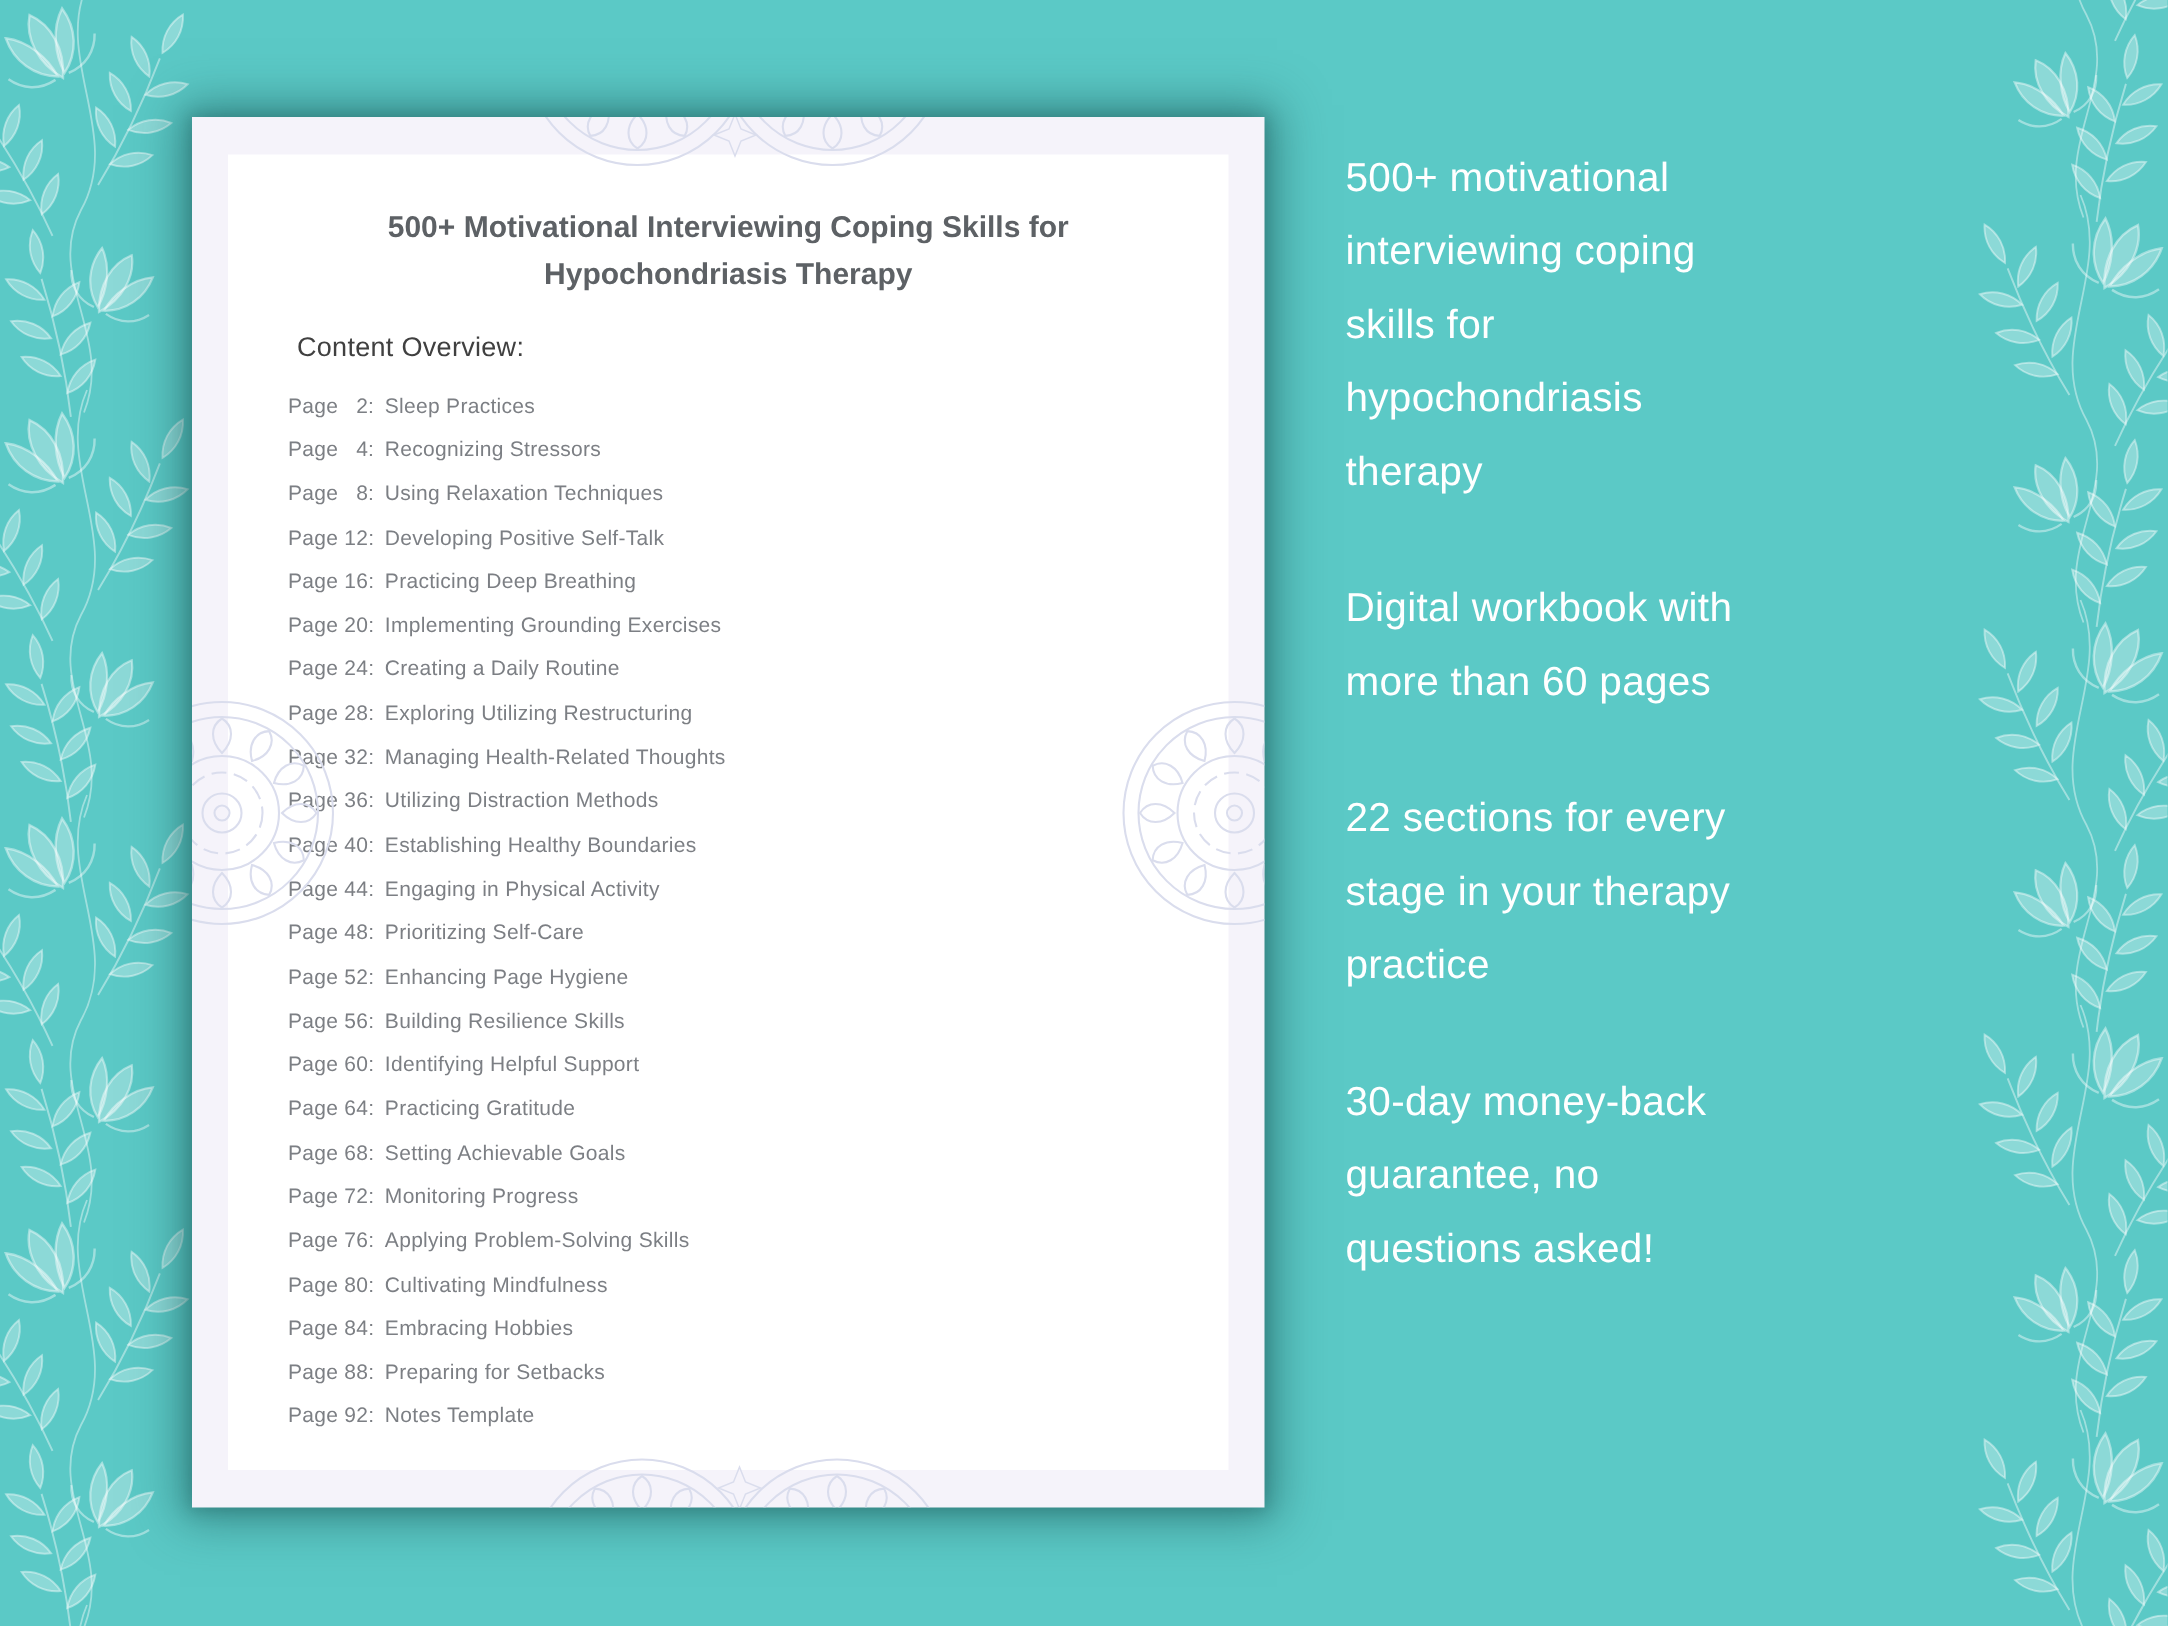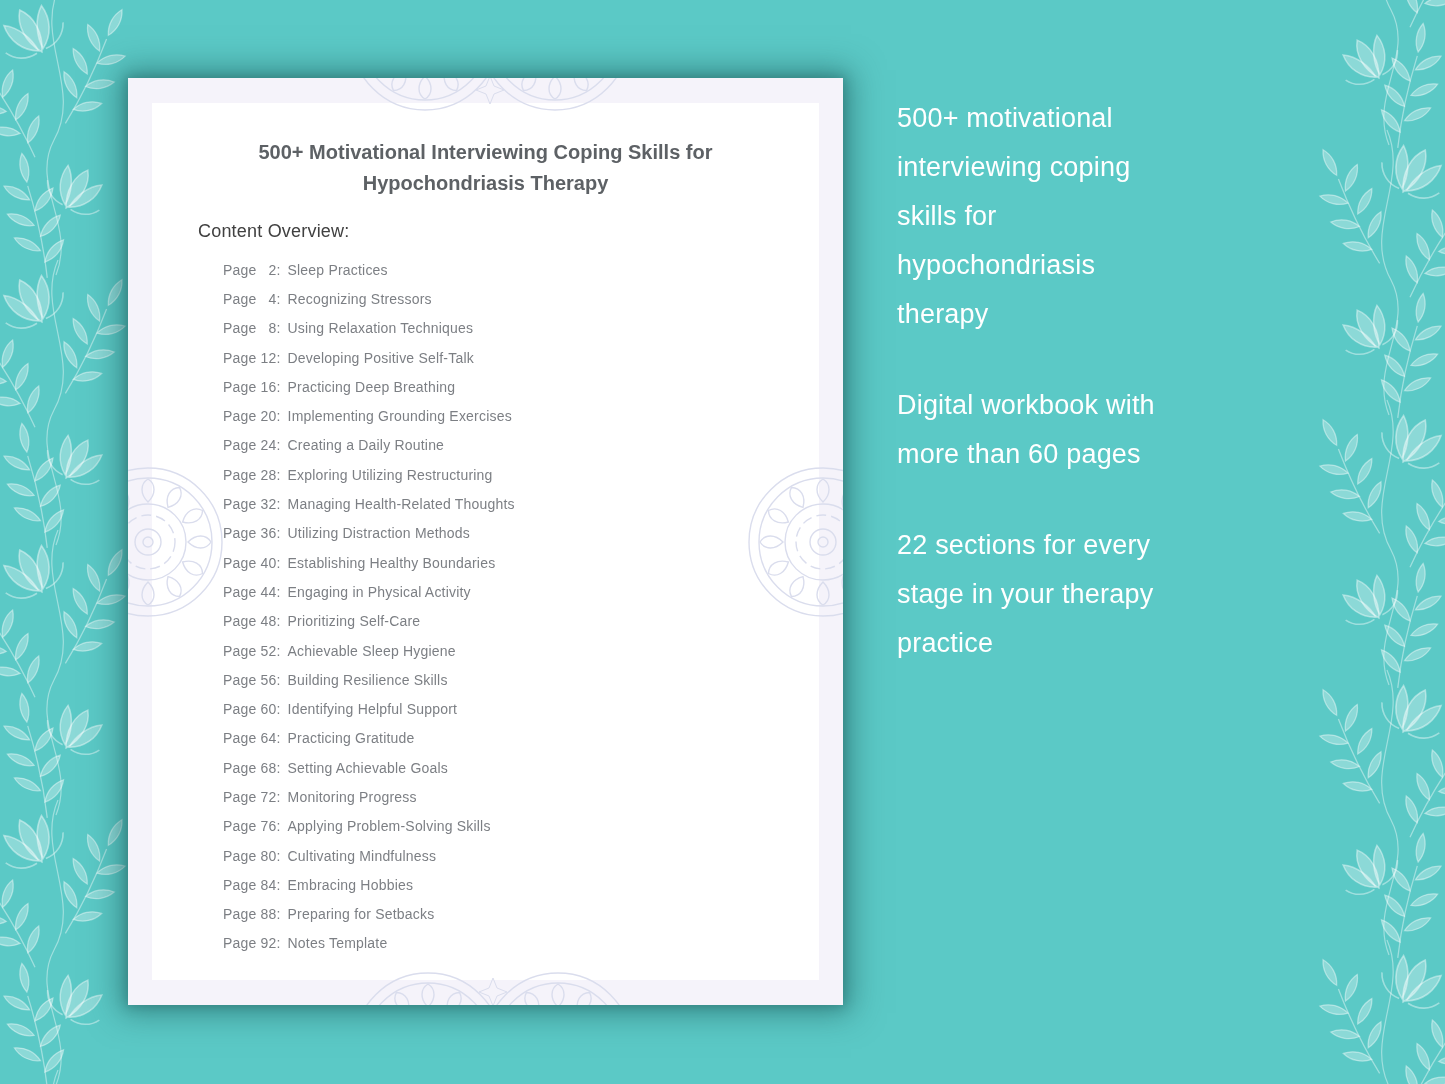--- a/index.html
+++ b/index.html
@@ -17,21 +17,21 @@
     background:#f5f3fa;overflow:hidden;
     box-shadow:0 0 30px 8px rgba(22,78,78,.50),0 0 10px 2px rgba(22,78,78,.28);
   }
   .page{position:absolute;left:24px;top:25px;right:24px;bottom:25px;background:#ffffff;}
   .mandalas{position:absolute;left:0;top:0;width:715px;height:927px;pointer-events:none;}
   .doc-title{
     margin:34px auto 0;width:560px;text-align:center;
     font-size:20px;line-height:31px;font-weight:600;color:#5d6165;
   }
   .overview{margin:22px 0 0 46px;font-size:18px;color:#404040;letter-spacing:.2px;}
-  .toc{margin:13px 0 0 71px;font-size:14px;color:#7c7f84;letter-spacing:.2px;}
+  .toc{margin:13px 0 0 40px;font-size:14px;color:#7c7f84;letter-spacing:.2px;}
   .toc-row{height:29.3px;display:flex;align-items:center;}
   .pgword{margin-right:4px;}
   .pgnum{display:inline-block;min-width:20px;text-align:right;margin-right:7px;}
   
   .features{position:absolute;left:897px;top:94px;width:430px;color:#ffffff;}
   .features p{
     white-space:pre-line;font-size:27px;line-height:49px;
     margin:0 0 42px 0;letter-spacing:.2px;font-weight:400;
   }
 </style>
@@ -177,21 +177,21 @@
           <span class="pgtitle">Engaging in Physical Activity</span>
         </div>
         <div class="toc-row">
           <span class="pgword">Page</span>
           <span class="pgnum">48:</span>
           <span class="pgtitle">Prioritizing Self-Care</span>
         </div>
         <div class="toc-row">
           <span class="pgword">Page</span>
           <span class="pgnum">52:</span>
-          <span class="pgtitle">Achievable Sleep Hygiene</span>
+          <span class="pgtitle">Enhancing Page Hygiene</span>
         </div>
         <div class="toc-row">
           <span class="pgword">Page</span>
           <span class="pgnum">56:</span>
           <span class="pgtitle">Building Resilience Skills</span>
         </div>
         <div class="toc-row">
           <span class="pgword">Page</span>
           <span class="pgnum">60:</span>
           <span class="pgtitle">Identifying Helpful Support</span>
@@ -256,13 +256,16 @@
     <p>500+ motivational
 interviewing coping
 skills for
 hypochondriasis
 therapy</p>
     <p>Digital workbook with
 more than 60 pages</p>
     <p>22 sections for every
 stage in your therapy
 practice</p>
+    <p>30-day money-back
+guarantee, no
+questions asked!</p>
   </div>
 
 </body></html>

